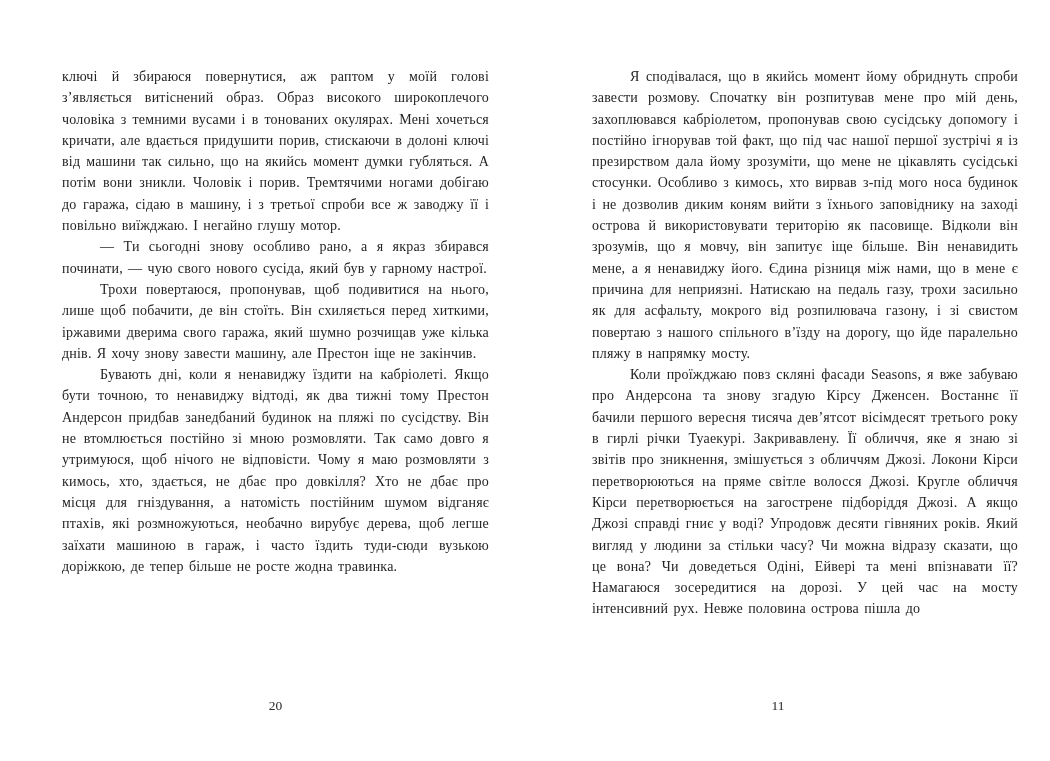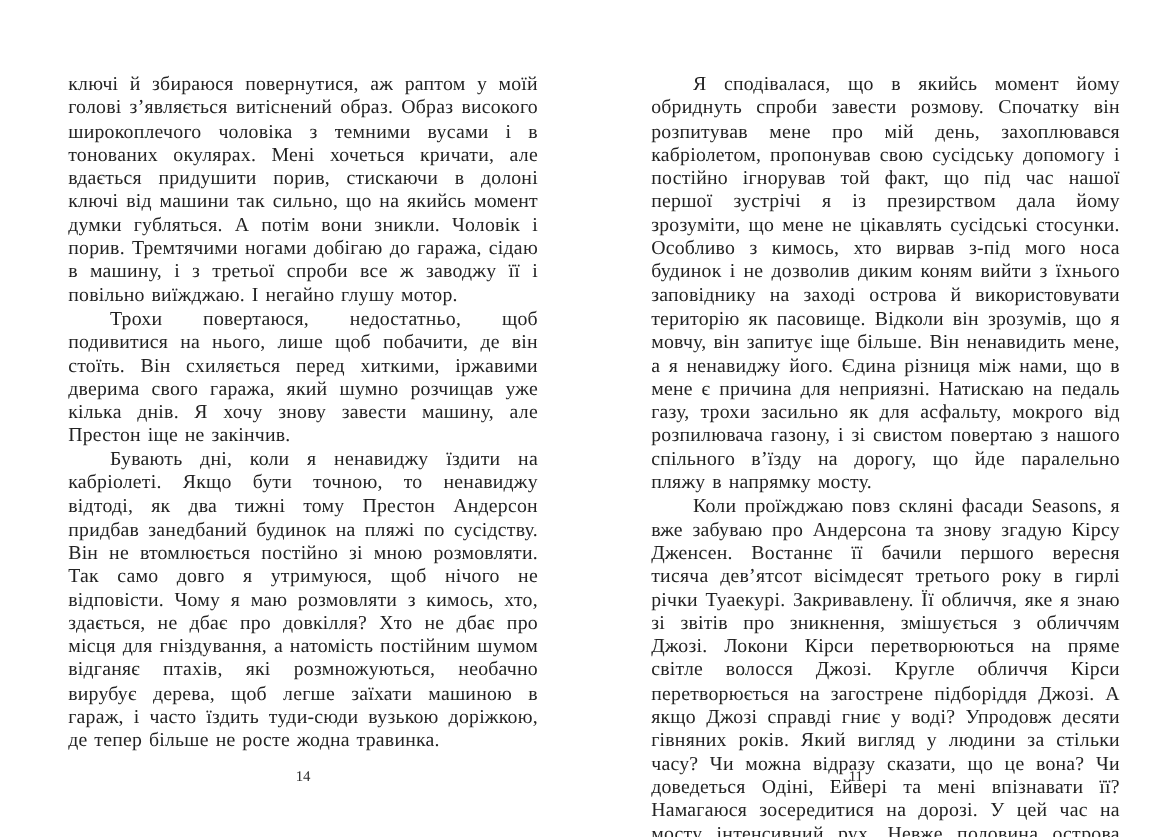--- a/index.html
+++ b/index.html
@@ -17,21 +17,21 @@
   .page-column {
     position: absolute;
     top: 66px;
   }
   .page-column.left  { left: 62px;  width: 427px; }
   .page-column.right { left: 592px; width: 426px; }
   .page-column p {
     margin: 0;
     padding: 0;
     text-align: justify;
-    font-size: 18px;
+    font-size: 14px;
     line-height: 21.3px;
     color: #232323;
     letter-spacing: 0.2px;
     word-spacing: 1.5px;
   }
   .page-column p.indent { text-indent: 38px; }
   .page-number {
     position: absolute;
     top: 698px;
     text-align: center;
@@ -39,23 +39,24 @@
     color: #2a2a2a;
   }
   .page-number.left  { left: 62px;  width: 427px; }
   .page-number.right { left: 565px; width: 426px; }
 </style>
 </head>
 <body>
 
 <div class="page-column left">
   <p>ключі й збираюся повернутися, аж раптом у моїй голові з’являється витіснений образ. Образ високого широкоплечого чоловіка з темними вусами і в тонованих окулярах. Мені хочеться кричати, але вдається придушити порив, стискаючи в долоні ключі від машини так сильно, що на якийсь момент думки губляться. А потім вони зникли. Чоловік і порив. Тремтячими ногами добігаю до гаража, сідаю в машину, і з третьої спроби все ж заводжу її і повільно виїжджаю. І негайно глушу мотор.</p>
-  <p class="indent">Трохи повертаюся, недостатньо, щоб подивитися на нього, лише щоб побачити, де він стоїть. Він схиляється перед хиткими, іржавими дверима свого гаража, який шумно розчищав уже кілька днів. Я хочу знову завести машину, але Престон іще не закінчив.</p>
+  <p class="indent">— Ти сьогодні знову особливо рано, а я якраз збирався починати, — чую свого нового сусіда, який був у гарному настрої.</p>
+  <p class="indent">Трохи повертаюся, пропонував, щоб подивитися на нього, лише щоб побачити, де він стоїть. Він схиляється перед хиткими, іржавими дверима свого гаража, який шумно розчищав уже кілька днів. Я хочу знову завести машину, але Престон іще не закінчив.</p>
   <p class="indent">Бувають дні, коли я ненавиджу їздити на кабріолеті. Якщо бути точною, то ненавиджу відтоді, як два тижні тому Престон Андерсон придбав занедбаний будинок на пляжі по сусідству. Він не втомлюється постійно зі мною розмовляти. Так само довго я утримуюся, щоб нічого не відповісти. Чому я маю розмовляти з кимось, хто, здається, не дбає про довкілля? Хто не дбає про місця для гніздування, а натомість постійним шумом відганяє птахів, які розмножуються, необачно вирубує дерева, щоб легше заїхати машиною в гараж, і часто їздить туди-сюди вузькою доріжкою, де тепер більше не росте жодна травинка.</p>
 </div>
 
 <div class="page-column right">
   <p class="indent">Я сподівалася, що в якийсь момент йому обриднуть спроби завести розмову. Спочатку він розпитував мене про мій день, захоплювався кабріолетом, пропонував свою сусідську допомогу і постійно ігнорував той факт, що під час нашої першої зустрічі я із презирством дала йому зрозуміти, що мене не цікавлять сусідські стосунки. Особливо з кимось, хто вирвав з-під мого носа будинок і не дозволив диким коням вийти з їхнього заповіднику на заході острова й використовувати територію як пасовище. Відколи він зрозумів, що я мовчу, він запитує іще більше. Він ненавидить мене, а я ненавиджу його. Єдина різниця між нами, що в мене є причина для неприязні. Натискаю на педаль газу, трохи засильно як для асфальту, мокрого від розпилювача газону, і зі свистом повертаю з нашого спільного в’їзду на дорогу, що йде паралельно пляжу в напрямку мосту.</p>
   <p class="indent">Коли проїжджаю повз скляні фасади Seasons, я вже забуваю про Андерсона та знову згадую Кірсу Дженсен. Востаннє її бачили першого вересня тисяча дев’ятсот вісімдесят третього року в гирлі річки Туаекурі. Закривавлену. Її обличчя, яке я знаю зі звітів про зникнення, змішується з обличчям Джозі. Локони Кірси перетворюються на пряме світле волосся Джозі. Кругле обличчя Кірси перетворюється на загострене підборіддя Джозі. А якщо Джозі справді гниє у воді? Упродовж десяти гівняних років. Який вигляд у людини за стільки часу? Чи можна відразу сказати, що це вона? Чи доведеться Одіні, Ейвері та мені впізнавати її? Намагаюся зосередитися на дорозі. У цей час на мосту інтенсивний рух. Невже половина острова пішла до</p>
 </div>
 
-<div class="page-number left">14</div>
+<div class="page-number left">20</div>
 <div class="page-number right">11</div>
 
 </body></html>

